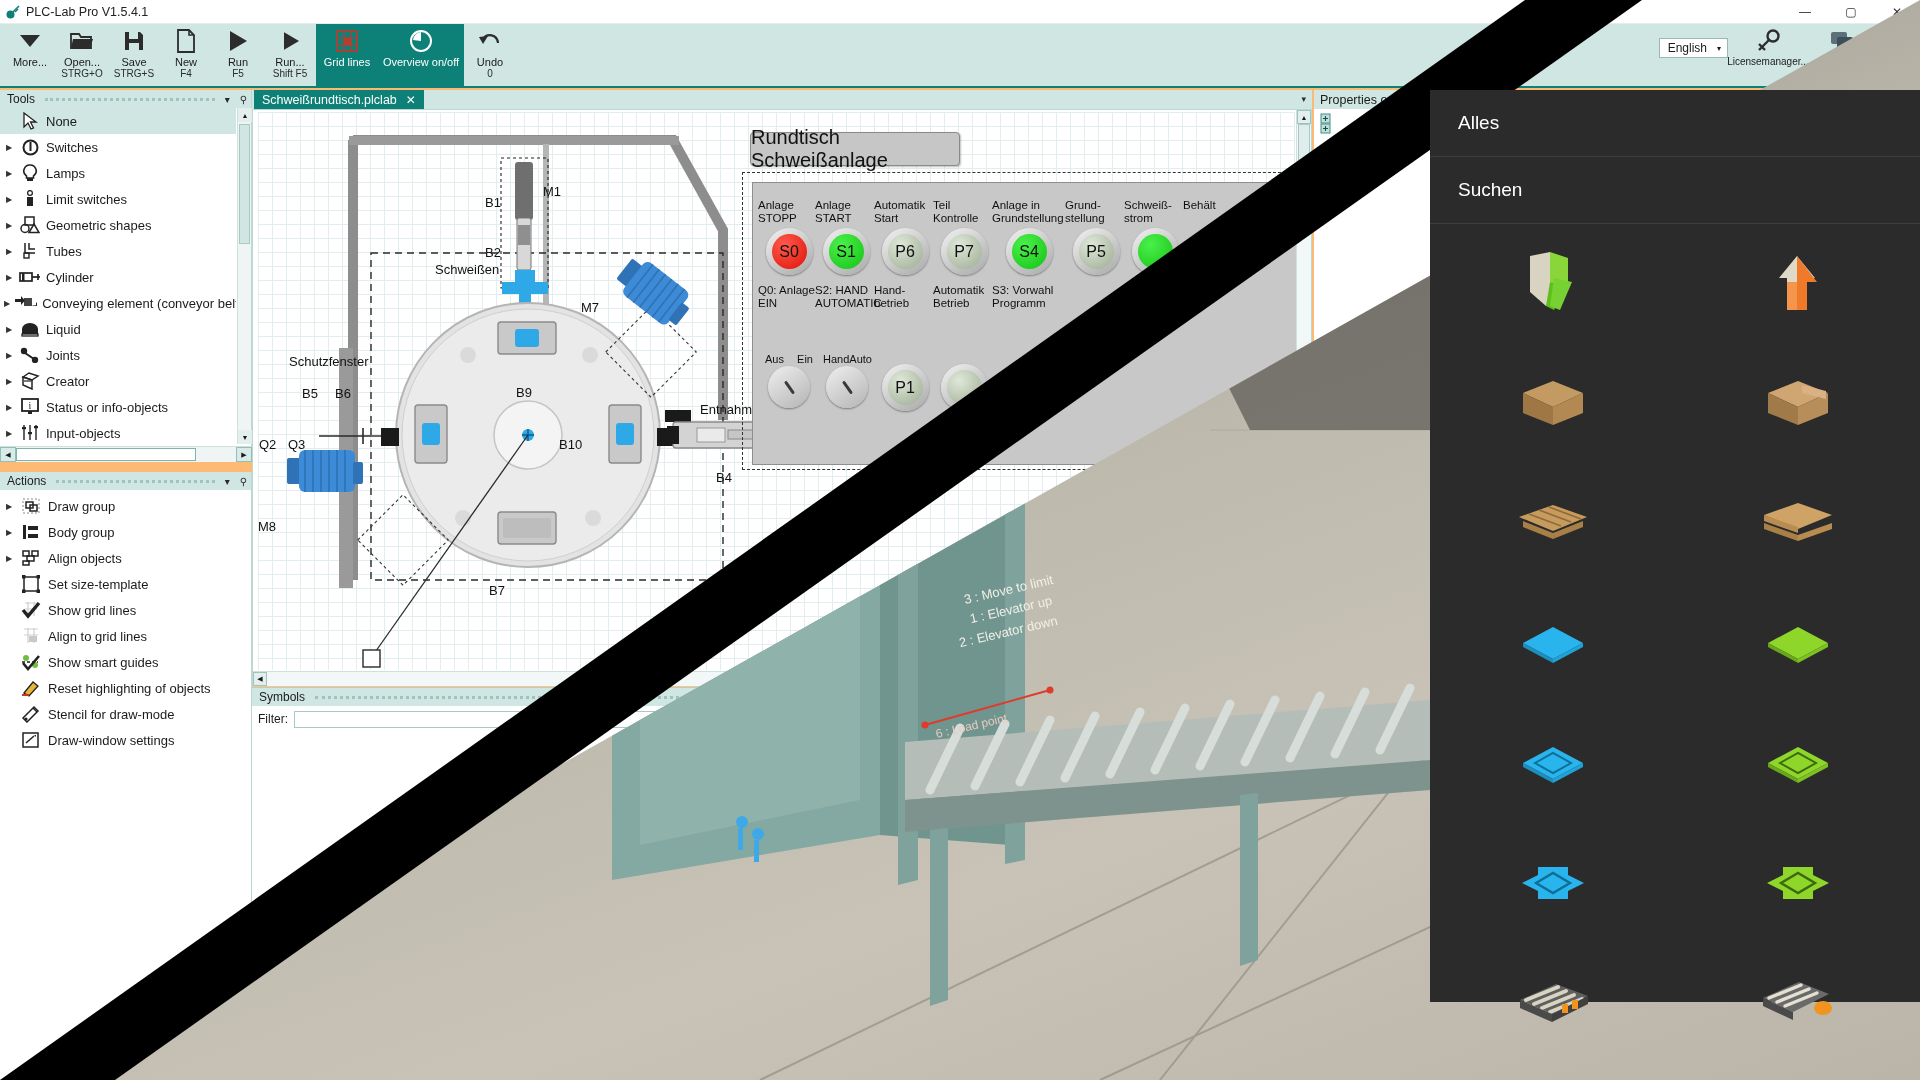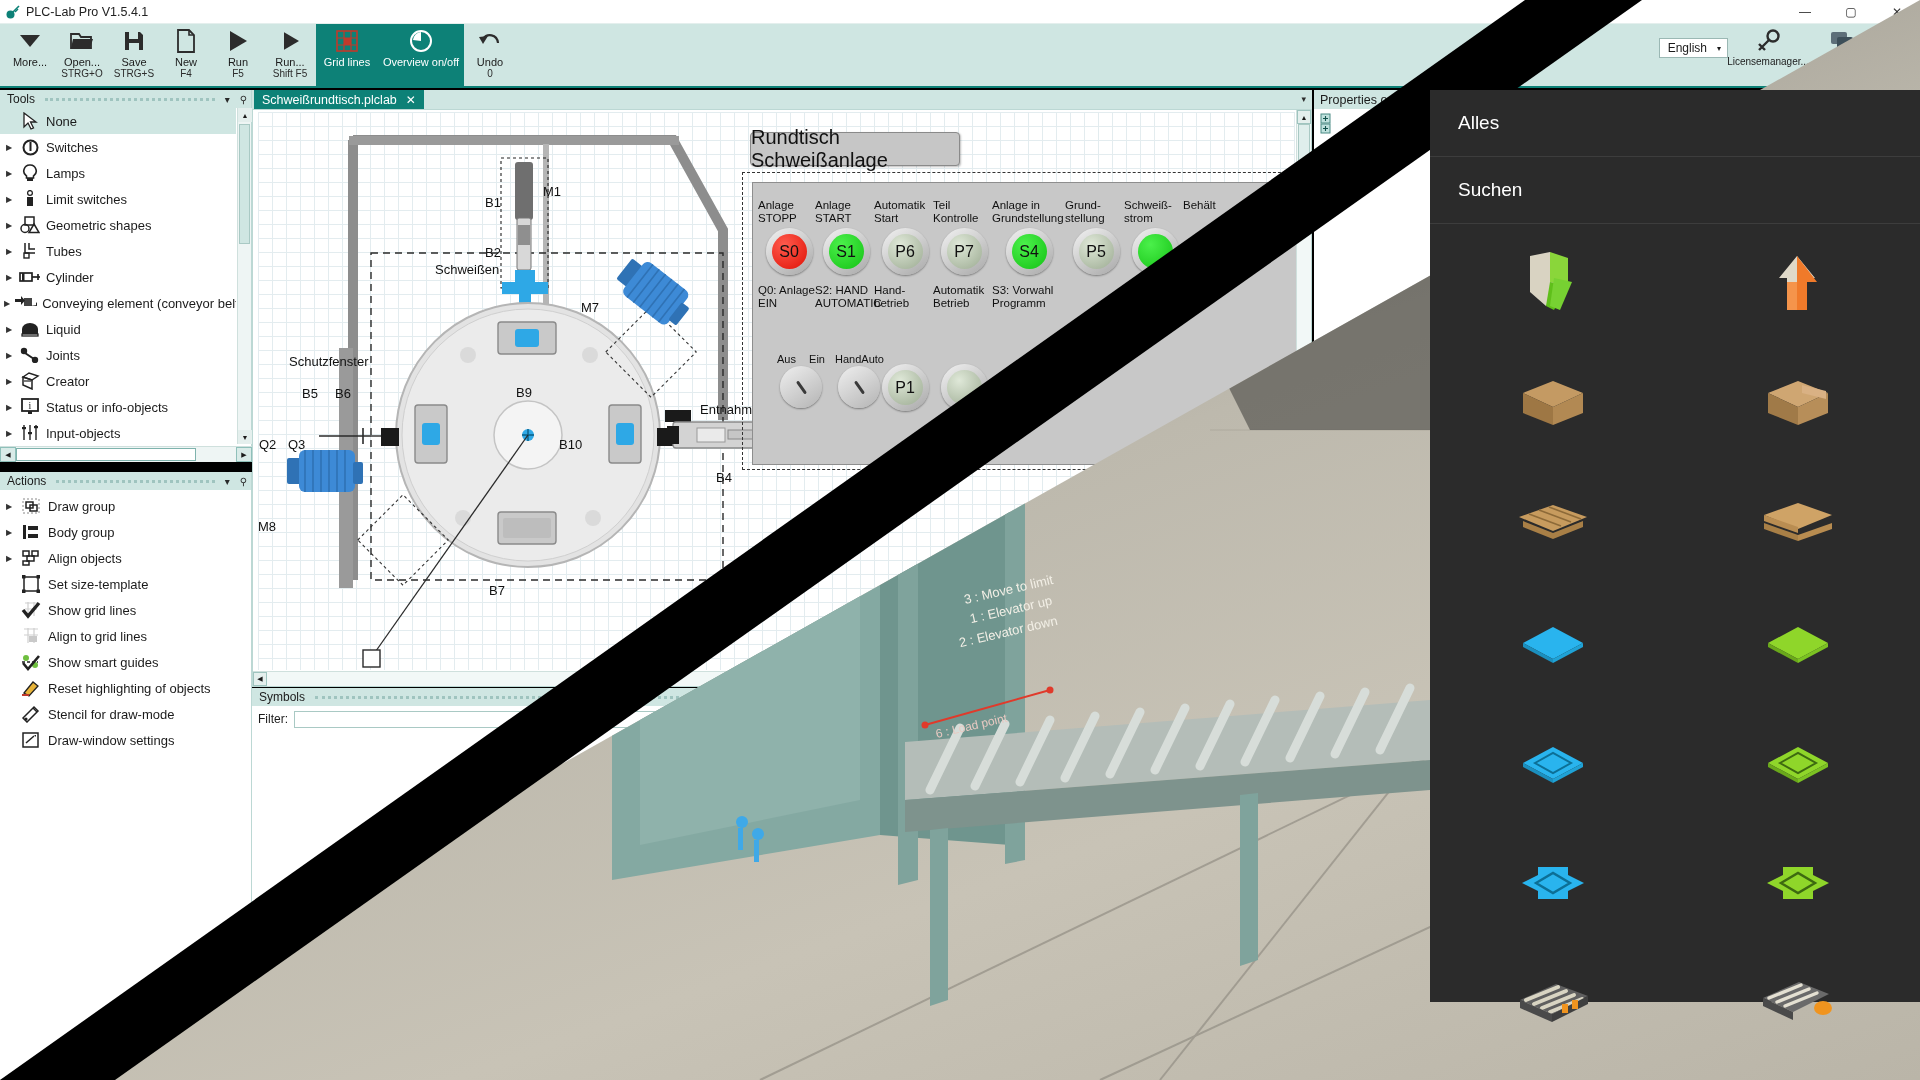--- a/index.html
+++ b/index.html
@@ -4,21 +4,21 @@
 <style>
   * { box-sizing: border-box; margin:0; padding:0; }
   html,body { width:1920px; height:1080px; overflow:hidden; }
   body {
     font-family: "Liberation Sans", sans-serif;
     font-size: 13px;
     color:#1b1b1b;
     background:#ffffff;
     position:relative;
   }
-  .app { position:absolute; inset:0; background:#000000; }
+  .app { position:absolute; inset:0; background:#fdba74; }
 
   
   .titlebar {
     position:absolute; left:0; top:0; width:1920px; height:24px;
     background:#ffffff; display:flex; align-items:center;
     border-bottom:1px solid #e4efed;
   }
   .tb-logo { width:26px; display:flex; justify-content:center; align-items:center; }
   .tb-title { font-size:12.5px; color:#222; }
   .tb-btns { margin-left:auto; display:flex; }
@@ -123,21 +123,21 @@
   .btncol{position:absolute; width:62px; text-align:left;}
   .btncol .cap{font-size:11.5px; line-height:13px; color:#111;}
   .pbtn{width:47px;height:47px;border-radius:50%;margin:3px auto 0 auto;
         background:linear-gradient(145deg,#f2f2f2,#a8a8a8); display:flex;align-items:center;justify-content:center;
         box-shadow:0 1px 2px rgba(0,0,0,.4);}
   .pbtn i{width:35px;height:35px;border-radius:50%; display:flex;align-items:center;justify-content:center;
           font-style:normal; font-size:16px; color:#111;}
   .pbtn i.red{background:radial-gradient(circle at 35% 30%, #ff5a4d, #e01206);}
   .pbtn i.green{background:radial-gradient(circle at 35% 30%, #4bf04b, #14c214);}
   .pbtn i.gray{background:radial-gradient(circle at 35% 30%, #dfe8d8, #9cab92);}
-  .sel2{position:absolute; width:52px; text-align:center;margin-left:12px;}
+  .sel2{position:absolute; width:52px; text-align:center;}
   .knob{width:42px;height:42px;border-radius:50%;margin:1px auto 0 auto;
         background:linear-gradient(145deg,#efefef,#b4b4b4);box-shadow:0 1px 2px rgba(0,0,0,.4);
         display:flex;align-items:center;justify-content:center;}
   .knob::after{content:"";width:3px;height:15px;background:#3a3a3a;transform:rotate(-35deg);border-radius:2px;}
   .selcap{font-size:11px;color:#111;}
 
   
   .photo{
     position:absolute; left:0; top:0; width:1920px; height:1080px;
     clip-path: polygon(1920px 0, 1920px 1080px, 0 1080px, 1920px 0);

